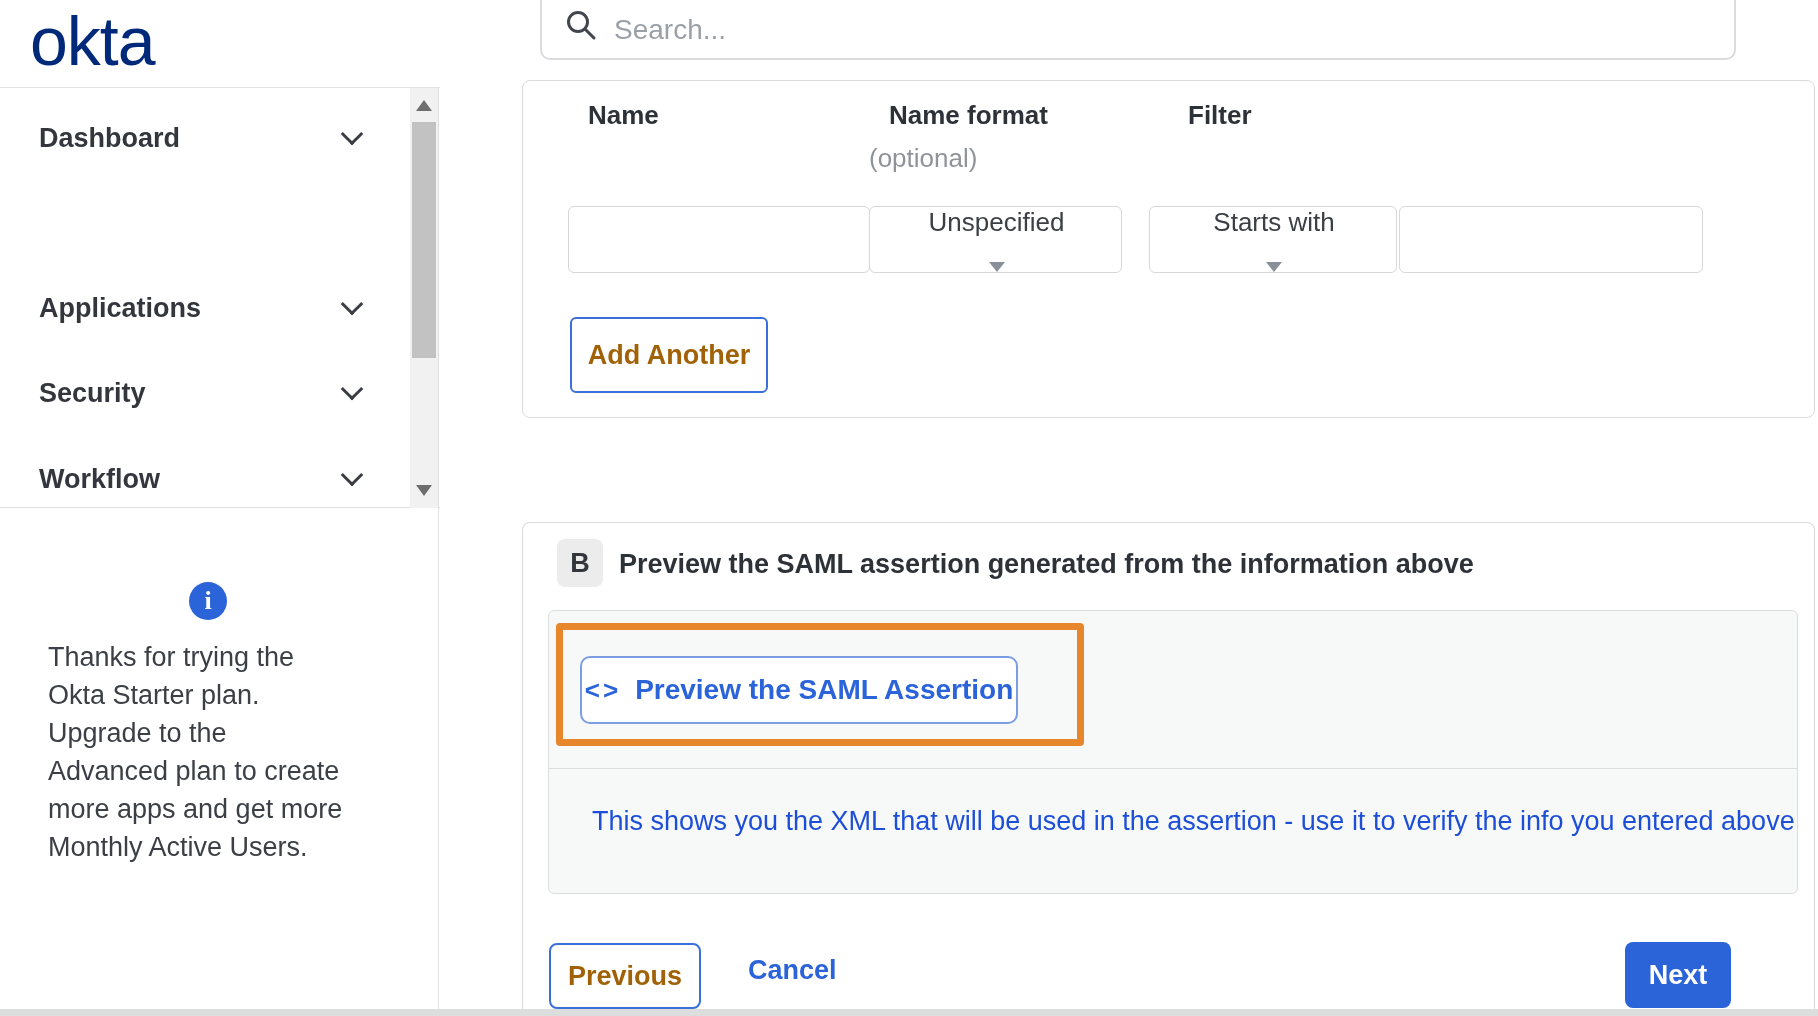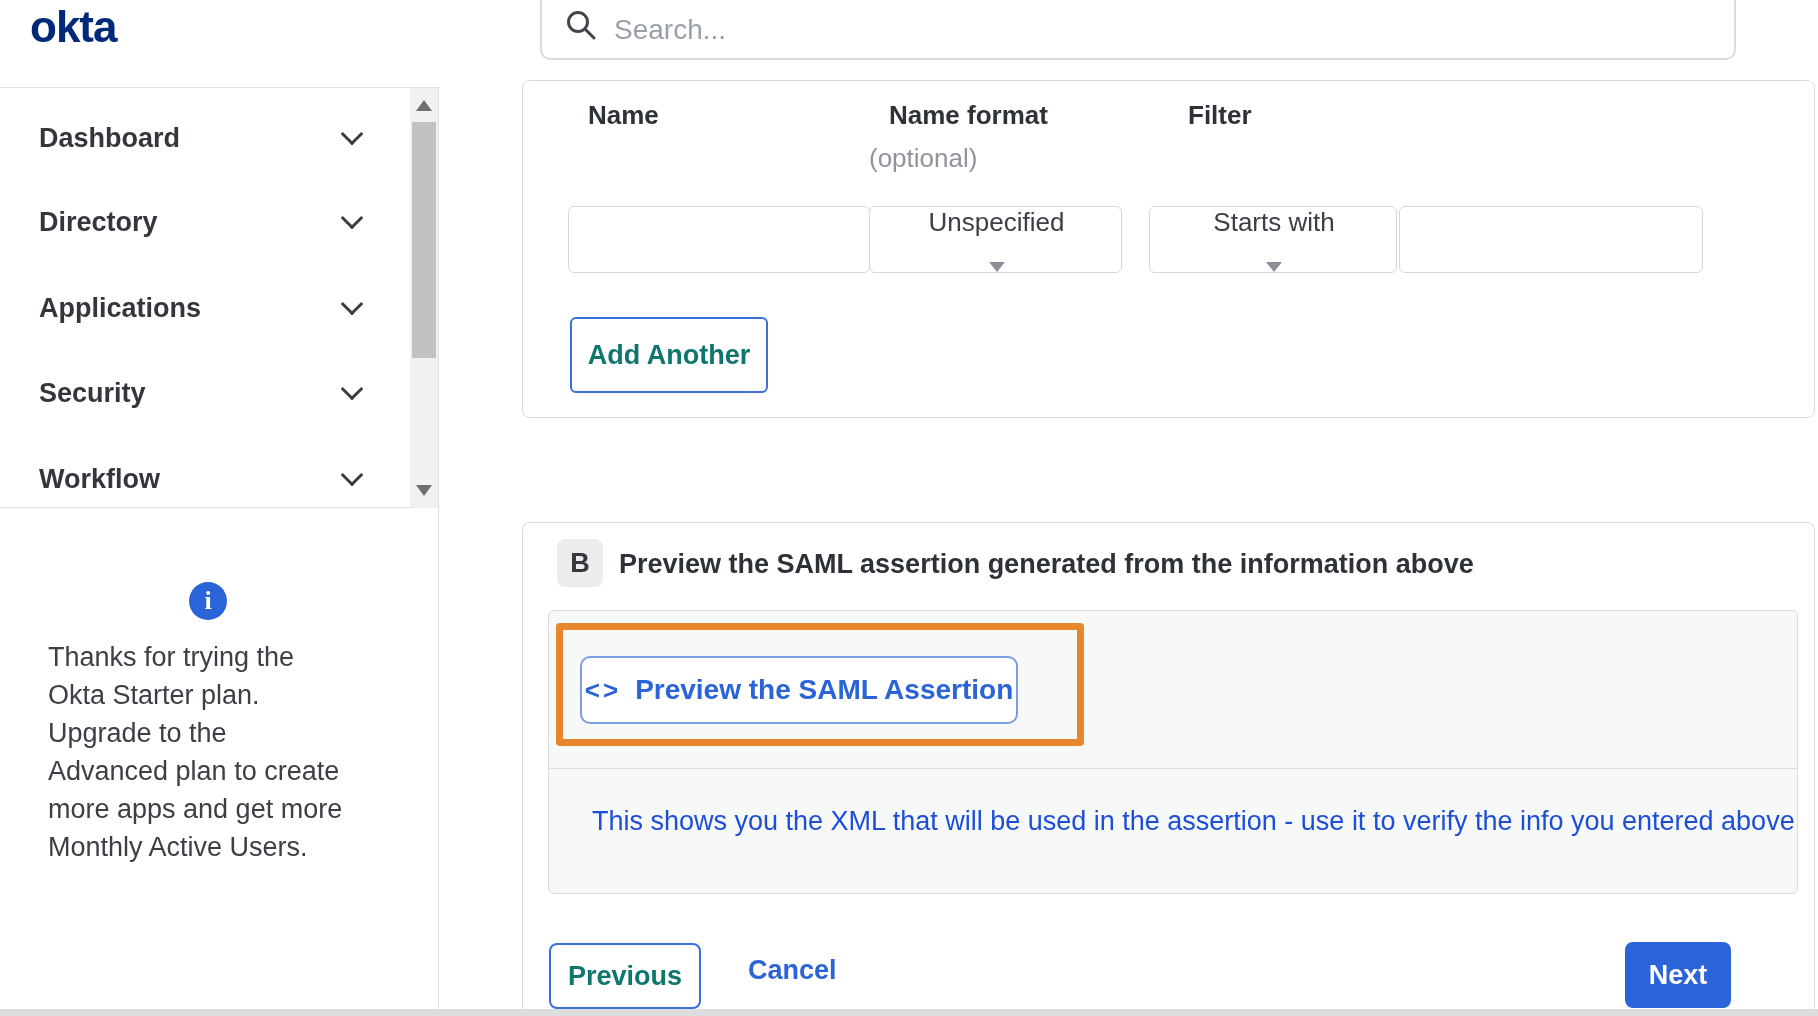--- a/index.html
+++ b/index.html
@@ -6,21 +6,21 @@
   html,body { background:#fff; }
   body { font-family:"Liberation Sans", sans-serif; }
   #screen {
     position:relative; width:1818px; height:1016px;
     background:#fff; overflow:hidden;
   }
 
   
   .logo {
     position:absolute; left:30px; top:2px;
-    font-size:44px; font-weight:700; letter-spacing:-1px;
+    font-size:68px; font-weight:400; letter-spacing:-1px;
     color:#00297a; cursor:pointer;
   }
   .search-box {
     position:absolute; left:540px; top:-16px; width:1196px; height:76px;
     background:#fff; border:2px solid #d9dbde; border-radius:10px;
     display:flex; align-items:flex-end; padding:0 0 12px 22px;
   }
   .search-box .mag { margin-right:16px; }
   .search-input {
     border:none; outline:none; font-size:28px; color:#3c4046;
@@ -109,21 +109,21 @@
   }
   .sel .sel-text { font-size:26px; color:#3c4046; }
   .tri {
     width:0; height:0;
     border-left:8px solid transparent; border-right:8px solid transparent;
     border-top:10px solid #8a8f99;
   }
 
   .btn-outline {
     background:#fff; border:2px solid #3b6fd9; border-radius:6px;
-    color:#0f766e; font-size:27px; font-weight:700; cursor:pointer;
+    color:#a16207; font-size:27px; font-weight:700; cursor:pointer;
     font-family:"Liberation Sans", sans-serif;
   }
   #add-another { position:absolute; left:47px; top:236px; width:198px; height:76px; }
 
   
   .b-badge {
     position:absolute; left:34px; top:16px; width:46px; height:48px;
     background:#ececec; border-radius:8px;
     display:flex; align-items:center; justify-content:center;
     font-size:27px; font-weight:700; color:#33363c;
@@ -189,24 +189,20 @@
     </span>
     <input class="search-input" placeholder="Search..." style="">
   </div>
   <div class="header-rule"></div>
 
   <div class="sidebar-nav">
     <div class="nav-item" style="top:20px">
       <span class="lbl">Dashboard</span>
       <span class="chev"></span>
     </div>
-    <div class="nav-item" style="top:104px">
-      <span class="lbl">Directory</span>
-      <span class="chev"></span>
-    </div>
     <div class="nav-item" style="top:190px">
       <span class="lbl">Applications</span>
       <span class="chev"></span>
     </div>
     <div class="nav-item" style="top:275px">
       <span class="lbl">Security</span>
       <span class="chev"></span>
     </div>
     <div class="nav-item" style="top:361px">
       <span class="lbl">Workflow</span>

